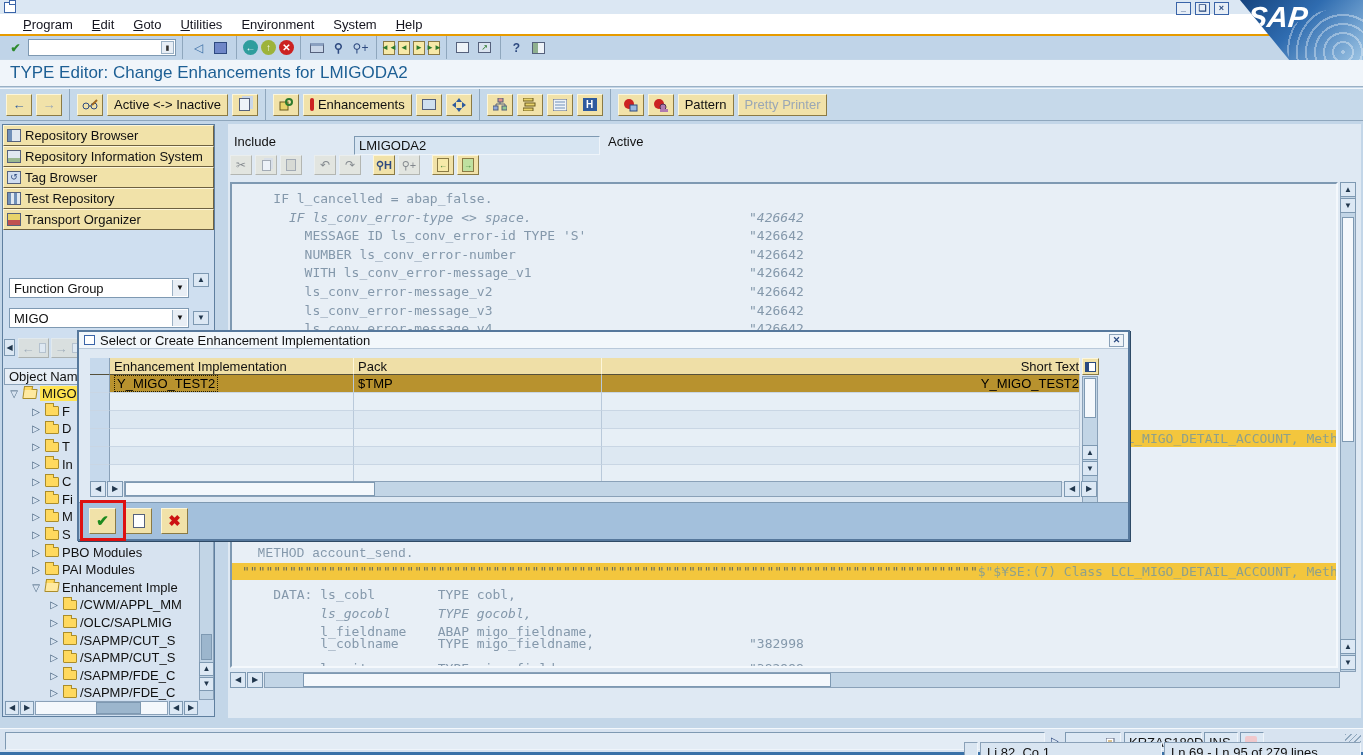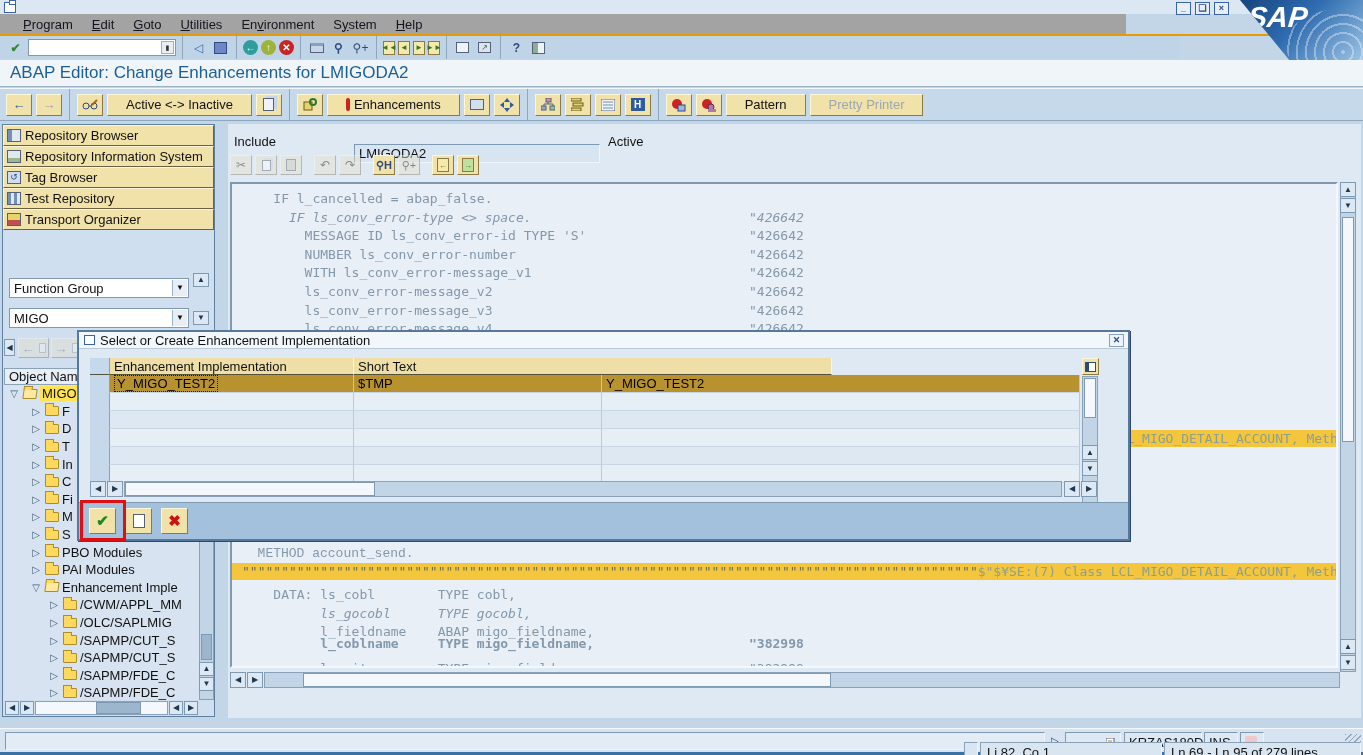--- a/index.html
+++ b/index.html
@@ -24,21 +24,21 @@
   .folder { width:14px; height:10px; background:#ffd95e; border:1px solid #ab8d2a; border-radius:1px; position:relative; flex:none;}
   .folder::before { content:""; position:absolute; left:-1px; top:-4px; width:7px; height:3px;
                     background:#ffd95e; border:1px solid #ab8d2a; border-bottom:none; }
   .folder.open { background:#ffe9a0; transform:skewX(-8deg); }
   .exp { width:12px; flex:none; color:#44607c; font-size:10px; text-align:center; }
 
   
   .strip0 { position:absolute; left:0; top:0; width:1363px; height:14px; background:#dbe7f3; }
   .winicon { position:absolute; left:4px; top:2px; width:12px; height:11px; border:1px solid #3a64a8; background:#fff; }
   .winicon::before { content:""; position:absolute; right:-1px; top:-3px; width:5px; height:3px; border:1px solid #3a64a8; background:#fff; }
-  .menubar { position:absolute; left:0; top:14px; width:1126px; height:20px; background:#a3a3a3;
+  .menubar { position:absolute; left:0; top:14px; width:1363px; height:20px; background:#ffffff;
              display:flex; align-items:center; gap:19px; padding-left:23px; color:#14141e; }
   .menubar span.mi { cursor:default; }
   .orange { position:absolute; left:0; top:34px; width:1363px; height:2px; background:#e79b00; }
   .systb { position:absolute; left:0; top:36px; width:1180px; height:23px; background:#c0d4e8;
            display:flex; align-items:center; gap:3px; padding-left:6px; }
   .cmdfield { width:148px; height:17px; background:#fff; border:1px solid #7e99b2; position:relative; }
   .cmdfield .dd { position:absolute; right:1px; top:1px; width:13px; height:13px; background:#e8eef5;
                   border:1px solid #9ab0c4; font-size:7px; text-align:center; line-height:12px; color:#333; }
   .tbt { width:19px; height:19px; display:flex; align-items:center; justify-content:center; font-size:12px; }
 
@@ -54,21 +54,21 @@
   .winbtns .wb { width:15px; height:13px; background:#e7eef6; border:1px solid #3a64a8; color:#2a4a80;
                  font-size:9px; line-height:11px; text-align:center; font-weight:bold; }
 
   .titlerow { position:absolute; left:0; top:60px; width:1363px; height:27px; background:#f0f5fa;
               border-bottom:1px solid #9ab0c4; display:flex; align-items:center; padding-left:10px; }
   .titlerow .t { color:#1d5f94; font-size:17px; }
 
   .apptb { position:absolute; left:0; top:88px; width:1363px; height:33px; background:#c6d9ea;
            border-top:1px solid #f2f7fb; border-bottom:1px solid #8fa7bd;
            display:flex; align-items:center; gap:4px; padding-left:6px; }
-  .apptb .b3 { height:22px; padding:0 18px; }
+  .apptb .b3 { height:22px; padding:0 6px; }
   .apptb .iconly { width:26px; padding:0; }
 
   
   .sidebar { position:absolute; left:2px; top:124px; width:213px; height:593px; background:#cfdff0;
              border:1px solid #5f7f9f; z-index:5; }
   .navstack .b3 { justify-content:flex-start; height:21px; padding-left:3px; border-color:#fdf6d9 #6d6040 #6d6040 #fdf6d9; overflow:hidden; }
   .nicon { width:14px; height:13px; flex:none; border:1px solid #55617c; background:#dfe9f3; position:relative; }
   .combo { position:absolute; left:6px; width:180px; height:20px; background:#fff; border:1px solid #7e99b2;
            display:flex; align-items:center; padding-left:4px; }
   .combo .dd { position:absolute; right:1px; top:1px; width:15px; height:16px; background:#e8eef5;
@@ -76,21 +76,21 @@
   .objhdr { position:absolute; left:1px; top:243px; width:196px; height:17px; background:#e7eef6;
             border:1px solid #8aa1b8; padding-left:4px; line-height:15px; }
   .tree { position:absolute; left:1px; top:260px; width:196px; height:315px; background:#d7e3f0; overflow:hidden; }
   .trow { height:17.6px; display:flex; align-items:center; gap:3px; padding-left:4px; white-space:nowrap; }
   .trow.l1 { padding-left:26px; } .trow.l2 { padding-left:44px; }
   .trow .hl { background:#ffe351; padding:0 2px; }
 
   
   .editor { position:absolute; left:228px; top:124px; width:1133px; height:594px; background:#dfe9f3; z-index:1; }
   .increow { position:absolute; left:0; top:8px; width:100%; height:22px; }
-  .incfield { position:absolute; left:126px; top:12px; width:246px; height:19px; background:#d7e5f2;
+  .incfield { position:absolute; left:126px; top:4px; width:246px; height:19px; background:#d7e5f2;
               border:1px solid; border-color:#7e99b2 #eef4fa #eef4fa #7e99b2; padding:1px 0 0 4px; }
   .edtb { position:absolute; left:2px; top:31px; display:flex; gap:3px; align-items:center; }
   .edtb .b3 { width:22px; height:20px; font-size:12px; }
   .dim { opacity:.45; filter:grayscale(60%); }
   .codearea { position:absolute; left:2px; top:58px; width:1108px; height:486px; background:#e8eff6;
               border:2px solid; border-color:#7e99b2 #f4f8fc #f4f8fc #7e99b2; overflow:hidden; }
   .cl { position:absolute; left:10px; white-space:pre; font-family:"DejaVu Sans Mono", monospace;
         font-size:13px; line-height:17px; color:#8498ab; }
   .cm { position:absolute; left:507px; top:0; white-space:pre; }
   .band { position:absolute; left:0; width:1200px; height:17px; background:#f3c63d; overflow:hidden;
@@ -111,21 +111,21 @@
                border-bottom:1px solid #b9c9da; display:flex; align-items:center; gap:5px; padding-left:5px; }
   .dlg-close { position:absolute; right:4px; top:2px; width:15px; height:13px; background:#eef3f8;
                border:1px solid #8aa1b8; color:#2a4a80; font-size:9px; font-weight:bold; text-align:center; line-height:11px; }
   .tbl { position:absolute; left:11px; top:26px; width:990px; }
   .hrow,.drow { display:flex; }
   .hrow .c { background:#efdfa7; border-right:1px solid #fdf6d9; border-bottom:1px solid #55503a;
              height:17px; padding:1px 0 0 4px; font-size:13px; overflow:hidden; white-space:nowrap; }
   .drow .c { height:18px; border-right:1px solid #b9c9da; border-bottom:1px solid #c9d6e4;
              padding:1px 0 0 4px; white-space:nowrap; overflow:hidden; }
   .selc { width:20px; flex:none; background:#c6d9ec !important; border-right:1px solid #8aa1b8 !important; }
-  .cw1 { width:244px; flex:none; } .cw2 { width:248px; flex:none; } .cw3 { width:478px; flex:none; }
+  .cw1 { width:244px; flex:none; } .cw2 { width:248px; flex:none; } .cw3 { width:478px; flex:none;text-align:right; }
   .drow.sel .c { background:#b8922e; color:#000; }
   .drow.alt .c { background:#e7eff6; } .drow.alt2 .c { background:#dde8f2; }
   .focusbox { border:1px dotted #221a00; padding:0 2px; }
   .gridbtn { position:absolute; left:1003px; top:26px; width:17px; height:17px; }
   .gridglyph { width:11px; height:10px; border:1px solid #2a4a80; background:
     linear-gradient(#2a4a80 0 0) left/3px 100% no-repeat, #fff; }
   .dvs { position:absolute; left:1003px; top:44px; width:16px; height:130px; background:#c2d5e6; border:1px solid #8aa1b8; }
   .dhs { position:absolute; left:11px; top:149px; width:1030px; height:16px; }
   .dlg-strip { position:absolute; left:0; bottom:0; width:100%; height:37px; background:#a3c0dc;
                border-top:1px solid #7e99b2; display:flex; align-items:center; gap:9px; padding-left:10px; }
@@ -204,21 +204,21 @@
   <span class="wb">_</span>
   <span class="wb">❏</span>
   <span class="wb">×</span>
 </div>
 <div class="logo">
   <span class="rip"></span>
   <span class="t">SAP</span>
 </div>
 
 <div class="titlerow">
-  <span class="t">ABAP Editor: Change Enhancements for LMIGODA2</span>
+  <span class="t">TYPE Editor: Change Enhancements for LMIGODA2</span>
 </div>
 
 <div class="apptb">
   <span class="b3 iconly">
       <span style="color:#2e5a9e;font-weight:bold;">←</span>
     </span>
   <span class="b3 iconly disabled">
       <span>→</span>
     </span>
   <span class="sep"></span>
@@ -503,21 +503,21 @@
     <div class="cl" style="top:117.6px;"><span>        ls_conv_error-message_v3</span><span class="cm">"426642</span></div>
     <div class="cl" style="top:136.2px;"><span>        ls_conv_error-message_v4</span><span class="cm">"426642</span></div>
 
     <div class="band" style="top:246px;padding-left:10px;"><span class="q">""""""""""""""""""""""""""""""""""""""""""""""""""""""""""""""""""""""""""""""""""""""""""""""</span><span class="tail">$"$¥SE:(7) Class LCL_MIGO_DETAIL_ACCOUNT, Meth</span></div>
 
     <div class="cl" style="top:361px;font-family:Liberation Mono, monospace;"><span>  METHOD account_send.</span></div>
     <div class="band" style="top:379px;padding-left:10px;"><span class="q">""""""""""""""""""""""""""""""""""""""""""""""""""""""""""""""""""""""""""""""""""""""""""""""</span><span class="tail">$"$¥SE:(7) Class LCL_MIGO_DETAIL_ACCOUNT, Meth</span></div>
     <div class="cl" style="top:402px;"><span>    DATA: ls_cobl        TYPE cobl,</span></div>
     <div class="cl" style="top:420.6px;font-style:italic;"><span>          ls_gocobl      TYPE gocobl,</span></div>
     <div class="cl" style="top:439.2px;"><span>          l_fieldname    ABAP migo_fieldname,</span></div>
-    <div class="cl" style="top:451px;font-weight:bold;"><span>          l_coblname     TYPE migo_fieldname,</span><span class="cm">"382998</span></div>
+    <div class="cl" style="top:451px;"><span>          l_coblname     TYPE migo_fieldname,</span><span class="cm">"382998</span></div>
     <div class="cl" style="top:476.4px;"><span>          l_goitemname   TYPE migo_fieldname,</span><span class="cm">"382998</span></div>
   </div>
 
   <div class="evs">
     <span class="thumbW" style="left:1px;top:34px;width:12px;height:225px;"></span>
   </div>
   <span class="sc" style="left:1112px;top:58px;width:16px;height:15px;">▲</span>
   <span class="sc" style="left:1112px;top:74px;width:16px;height:15px;">▼</span>
   <span class="sc" style="left:1112px;top:515px;width:16px;height:15px;">▲</span>
   <span class="sc" style="left:1112px;top:531px;width:16px;height:15px;">▼</span>
@@ -542,20 +542,21 @@
   <div class="dlg-title">
     <span style="width:11px;height:10px;border:1px solid #3a64a8;background:#fff;position:relative;flex:none;"></span>
     <span>Select or Create Enhancement Implementation</span>
     <span class="dlg-close">✕</span>
   </div>
 
   <div class="tbl">
     <div class="hrow">
       <span class="c selc"></span>
       <span class="c cw1">Enhancement Implementation</span>
+      <span class="c cw2">Pack</span>
       <span class="c cw3">Short Text</span>
     </div>
     <div class="drow sel">
       <span class="c selc"></span>
       <span class="c cw1"><span class="focusbox">Y_MIGO_TEST2</span></span>
       <span class="c cw2">$TMP</span>
       <span class="c cw3">Y_MIGO_TEST2</span>
     </div>
     <div class="drow alt">
         <span class="c selc"></span>

